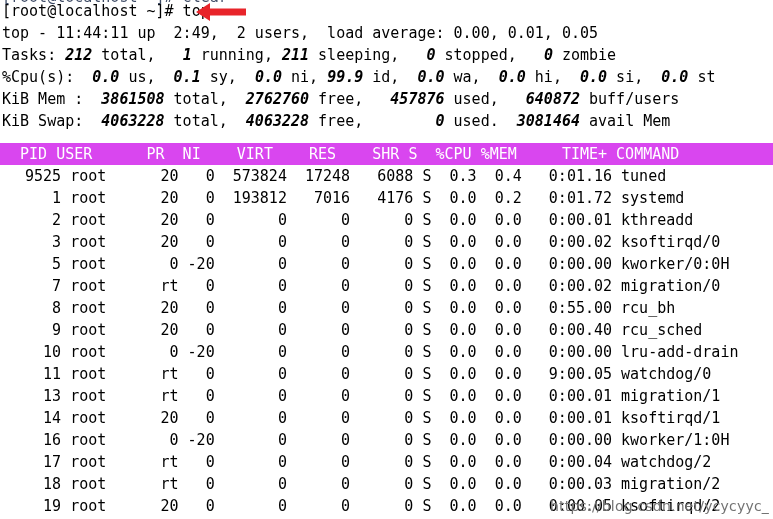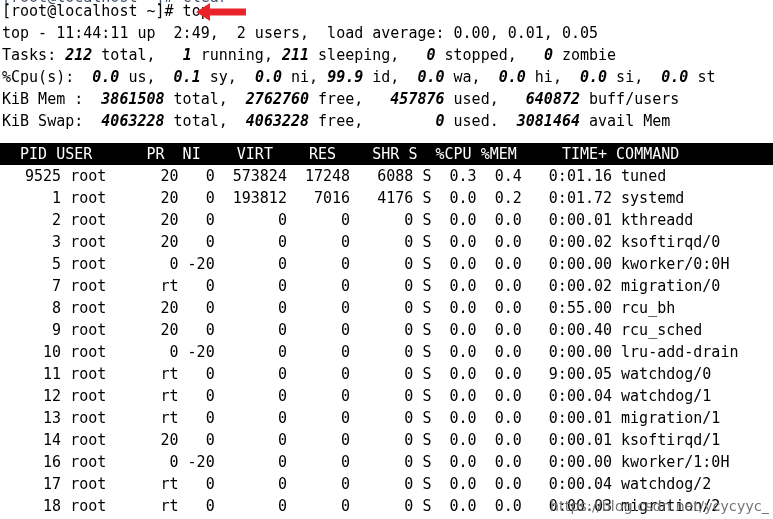--- a/index.html
+++ b/index.html
@@ -43,21 +43,21 @@
     white-space: pre;
     height: 22px;
     line-height: 22px;
     padding-left: 2px;
     font-size: 15px;
   }
   .b { font-weight: bold; font-style: italic; }
 
   
   .thead {
-    background: #000000;
+    background: #d946ef;
     color: #ffffff;
     white-space: pre;
     height: 22px;
     line-height: 22px;
     padding-left: 2px;
     font-size: 15px;
     width: 773px;
     box-sizing: border-box;
   }
 
@@ -126,21 +126,20 @@
       <div class="proc"> 9525 root      20   0  573824  17248   6088 S  0.3  0.4   0:01.16 tuned</div>
       <div class="proc">    1 root      20   0  193812   7016   4176 S  0.0  0.2   0:01.72 systemd</div>
       <div class="proc">    2 root      20   0       0      0      0 S  0.0  0.0   0:00.01 kthreadd</div>
       <div class="proc">    3 root      20   0       0      0      0 S  0.0  0.0   0:00.02 ksoftirqd/0</div>
       <div class="proc">    5 root       0 -20       0      0      0 S  0.0  0.0   0:00.00 kworker/0:0H</div>
       <div class="proc">    7 root      rt   0       0      0      0 S  0.0  0.0   0:00.02 migration/0</div>
       <div class="proc">    8 root      20   0       0      0      0 S  0.0  0.0   0:55.00 rcu_bh</div>
       <div class="proc">    9 root      20   0       0      0      0 S  0.0  0.0   0:00.40 rcu_sched</div>
       <div class="proc">   10 root       0 -20       0      0      0 S  0.0  0.0   0:00.00 lru-add-drain</div>
       <div class="proc">   11 root      rt   0       0      0      0 S  0.0  0.0   9:00.05 watchdog/0</div>
-      <div class="proc">   12 root      rt   0       0      0      0 S  0.0  0.0   0:00.04 watchdog/1</div>
       <div class="proc">   13 root      rt   0       0      0      0 S  0.0  0.0   0:00.01 migration/1</div>
       <div class="proc">   14 root      20   0       0      0      0 S  0.0  0.0   0:00.01 ksoftirqd/1</div>
       <div class="proc">   16 root       0 -20       0      0      0 S  0.0  0.0   0:00.00 kworker/1:0H</div>
       <div class="proc">   17 root      rt   0       0      0      0 S  0.0  0.0   0:00.04 watchdog/2</div>
       <div class="proc">   18 root      rt   0       0      0      0 S  0.0  0.0   0:00.03 migration/2</div>
       <div class="proc">   19 root      20   0       0      0      0 S  0.0  0.0   0:00.05 ksoftirqd/2</div>
     </div>
 
   <div class="watermark">https://blog.csdn.net/ycycyyc_</div>
 

